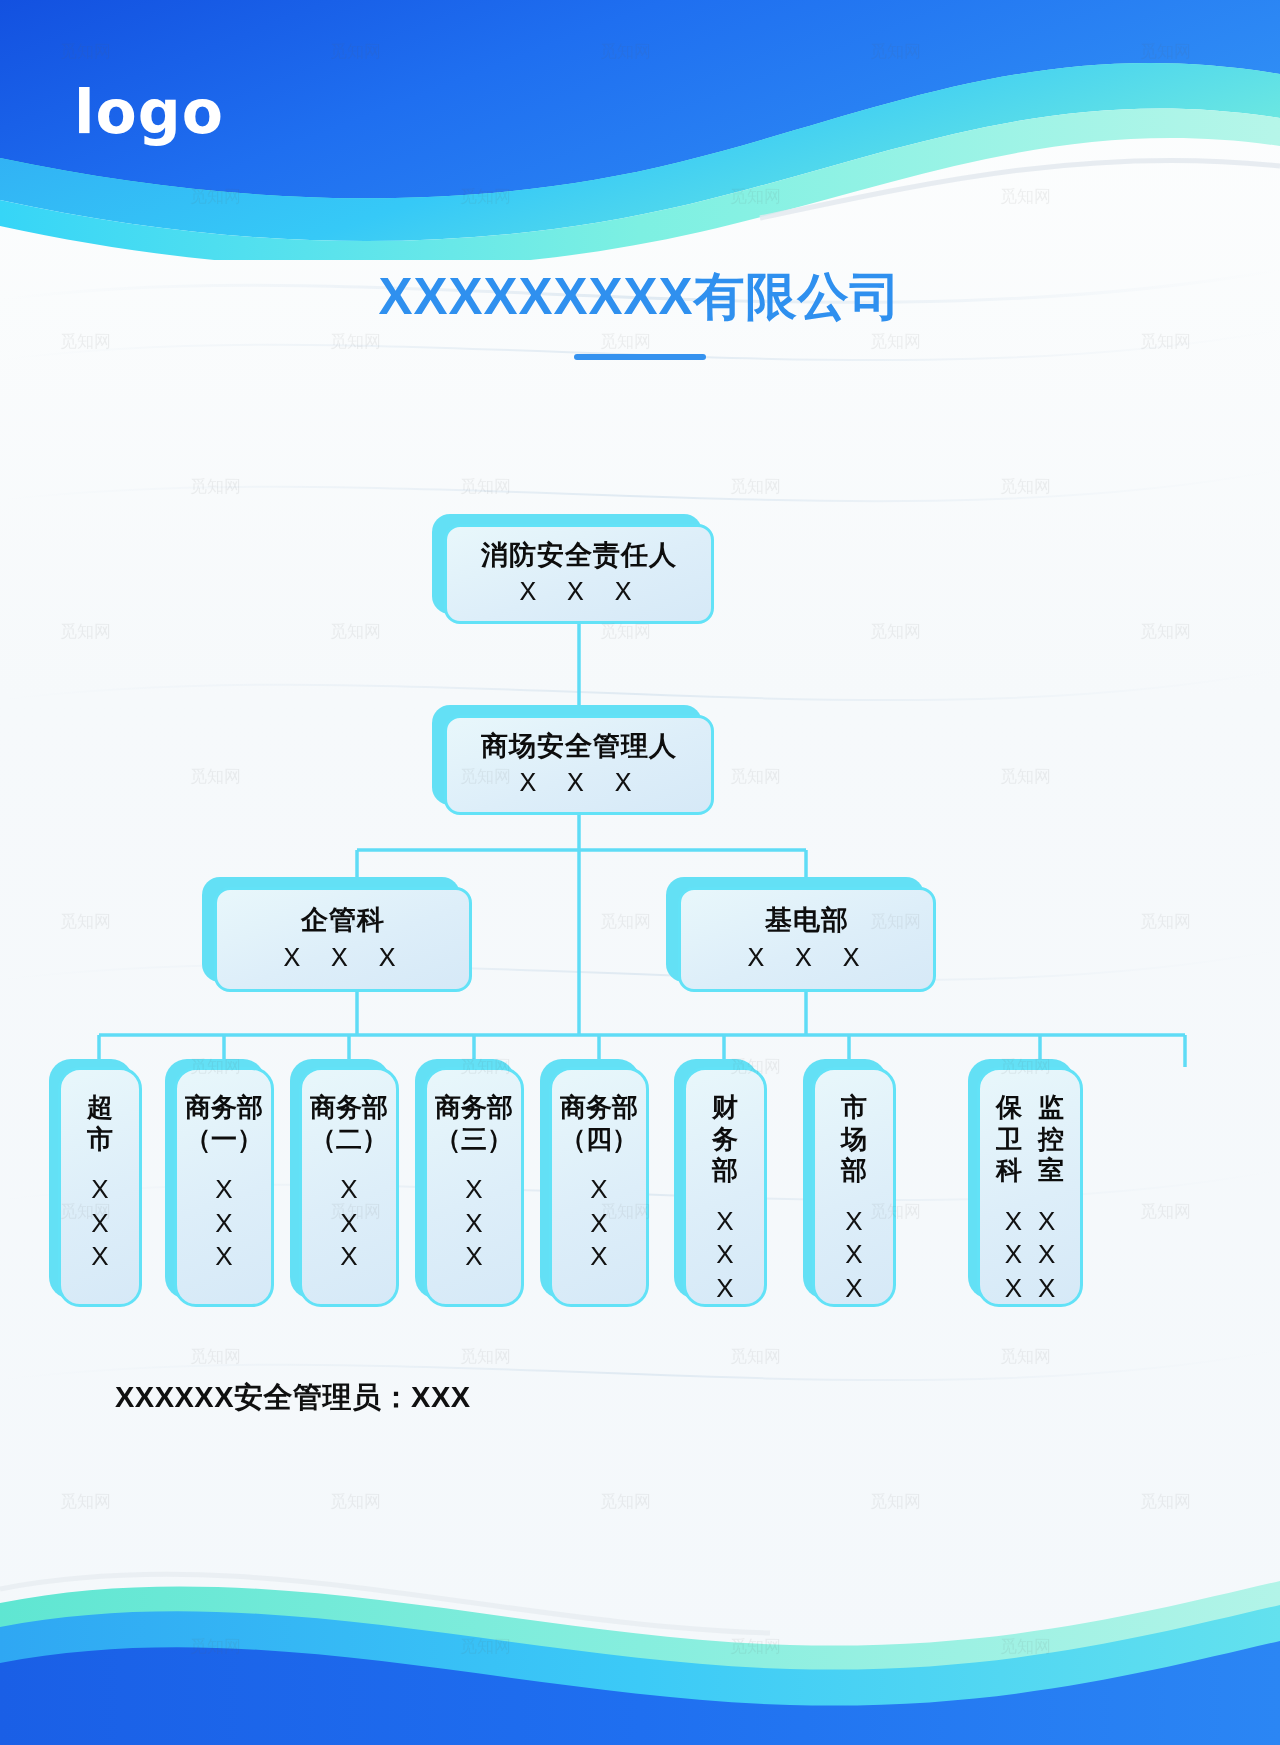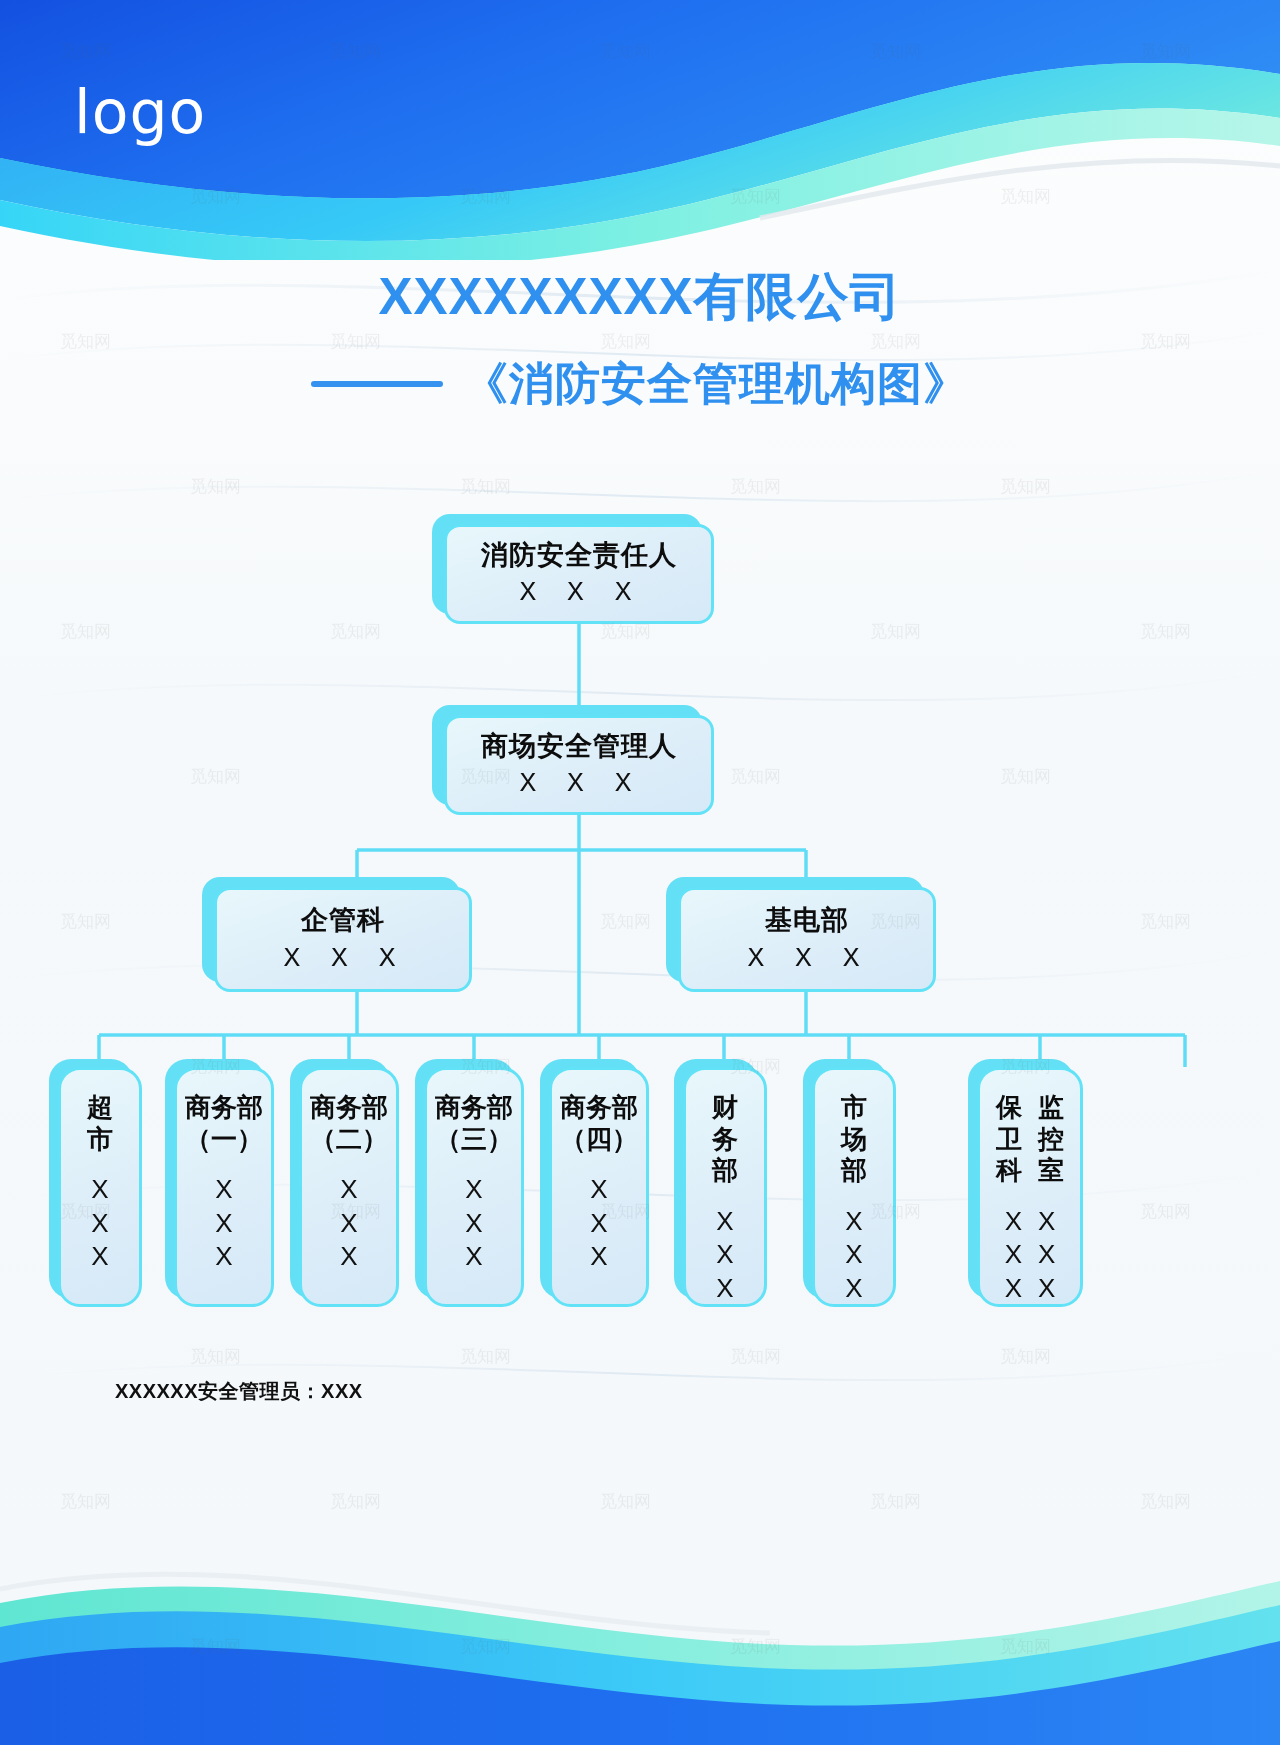--- a/index.html
+++ b/index.html
@@ -43,21 +43,21 @@
   .wave-top { top: 0; height: 260px; }
   .wave-bottom { bottom: 0; height: 260px; }
 
   
   .logo {
     position: absolute;
     left: 74px;
     top: 82px;
     z-index: 5;
     font-size: 60px;
-    font-weight: 400;
+    font-weight: 700;
     letter-spacing: 1px;
     color: #ffffff;
     font-family: "DejaVu Sans", sans-serif;
     line-height: 1;
   }
 
   
   .headings {
     position: absolute;
     left: 0;
@@ -213,21 +213,21 @@
     flex-direction: column;
     align-items: center;
   }
 
   
   .footer-note {
     position: absolute;
     left: 115px;
     top: 1378px;
     z-index: 5;
-    font-size: 20px;
+    font-size: 29px;
     font-weight: 800;
     color: #101010;
     letter-spacing: 0.5px;
     white-space: nowrap;
     font-family: "Liberation Sans", sans-serif;
   }
 
   
   .watermarks {
     position: absolute;
@@ -300,21 +300,20 @@
 
     <path d="M760,218 C930,182 1090,146 1280,166" stroke="#e3e9ee" stroke-width="5" fill="none" opacity="0.85"></path>
   </svg>
 
   <div class="logo">logo</div>
 
   <div class="headings">
     <div class="company-title">XXXXXXXXX有限公司</div>
     <div class="subtitle-row">
       <span class="sub-rule"></span>
-      <span class="subtitle">《消防安全管理机构图》</span>
     </div>
   </div>
 
   <div class="chart">
 
     <svg class="connectors" viewBox="0 0 1280 830" preserveAspectRatio="none">
       <g stroke="#5fdcf6" stroke-width="3.5" fill="none" stroke-linecap="butt">
 
         <line x1="579" y1="118" x2="579" y2="200"></line>
 

